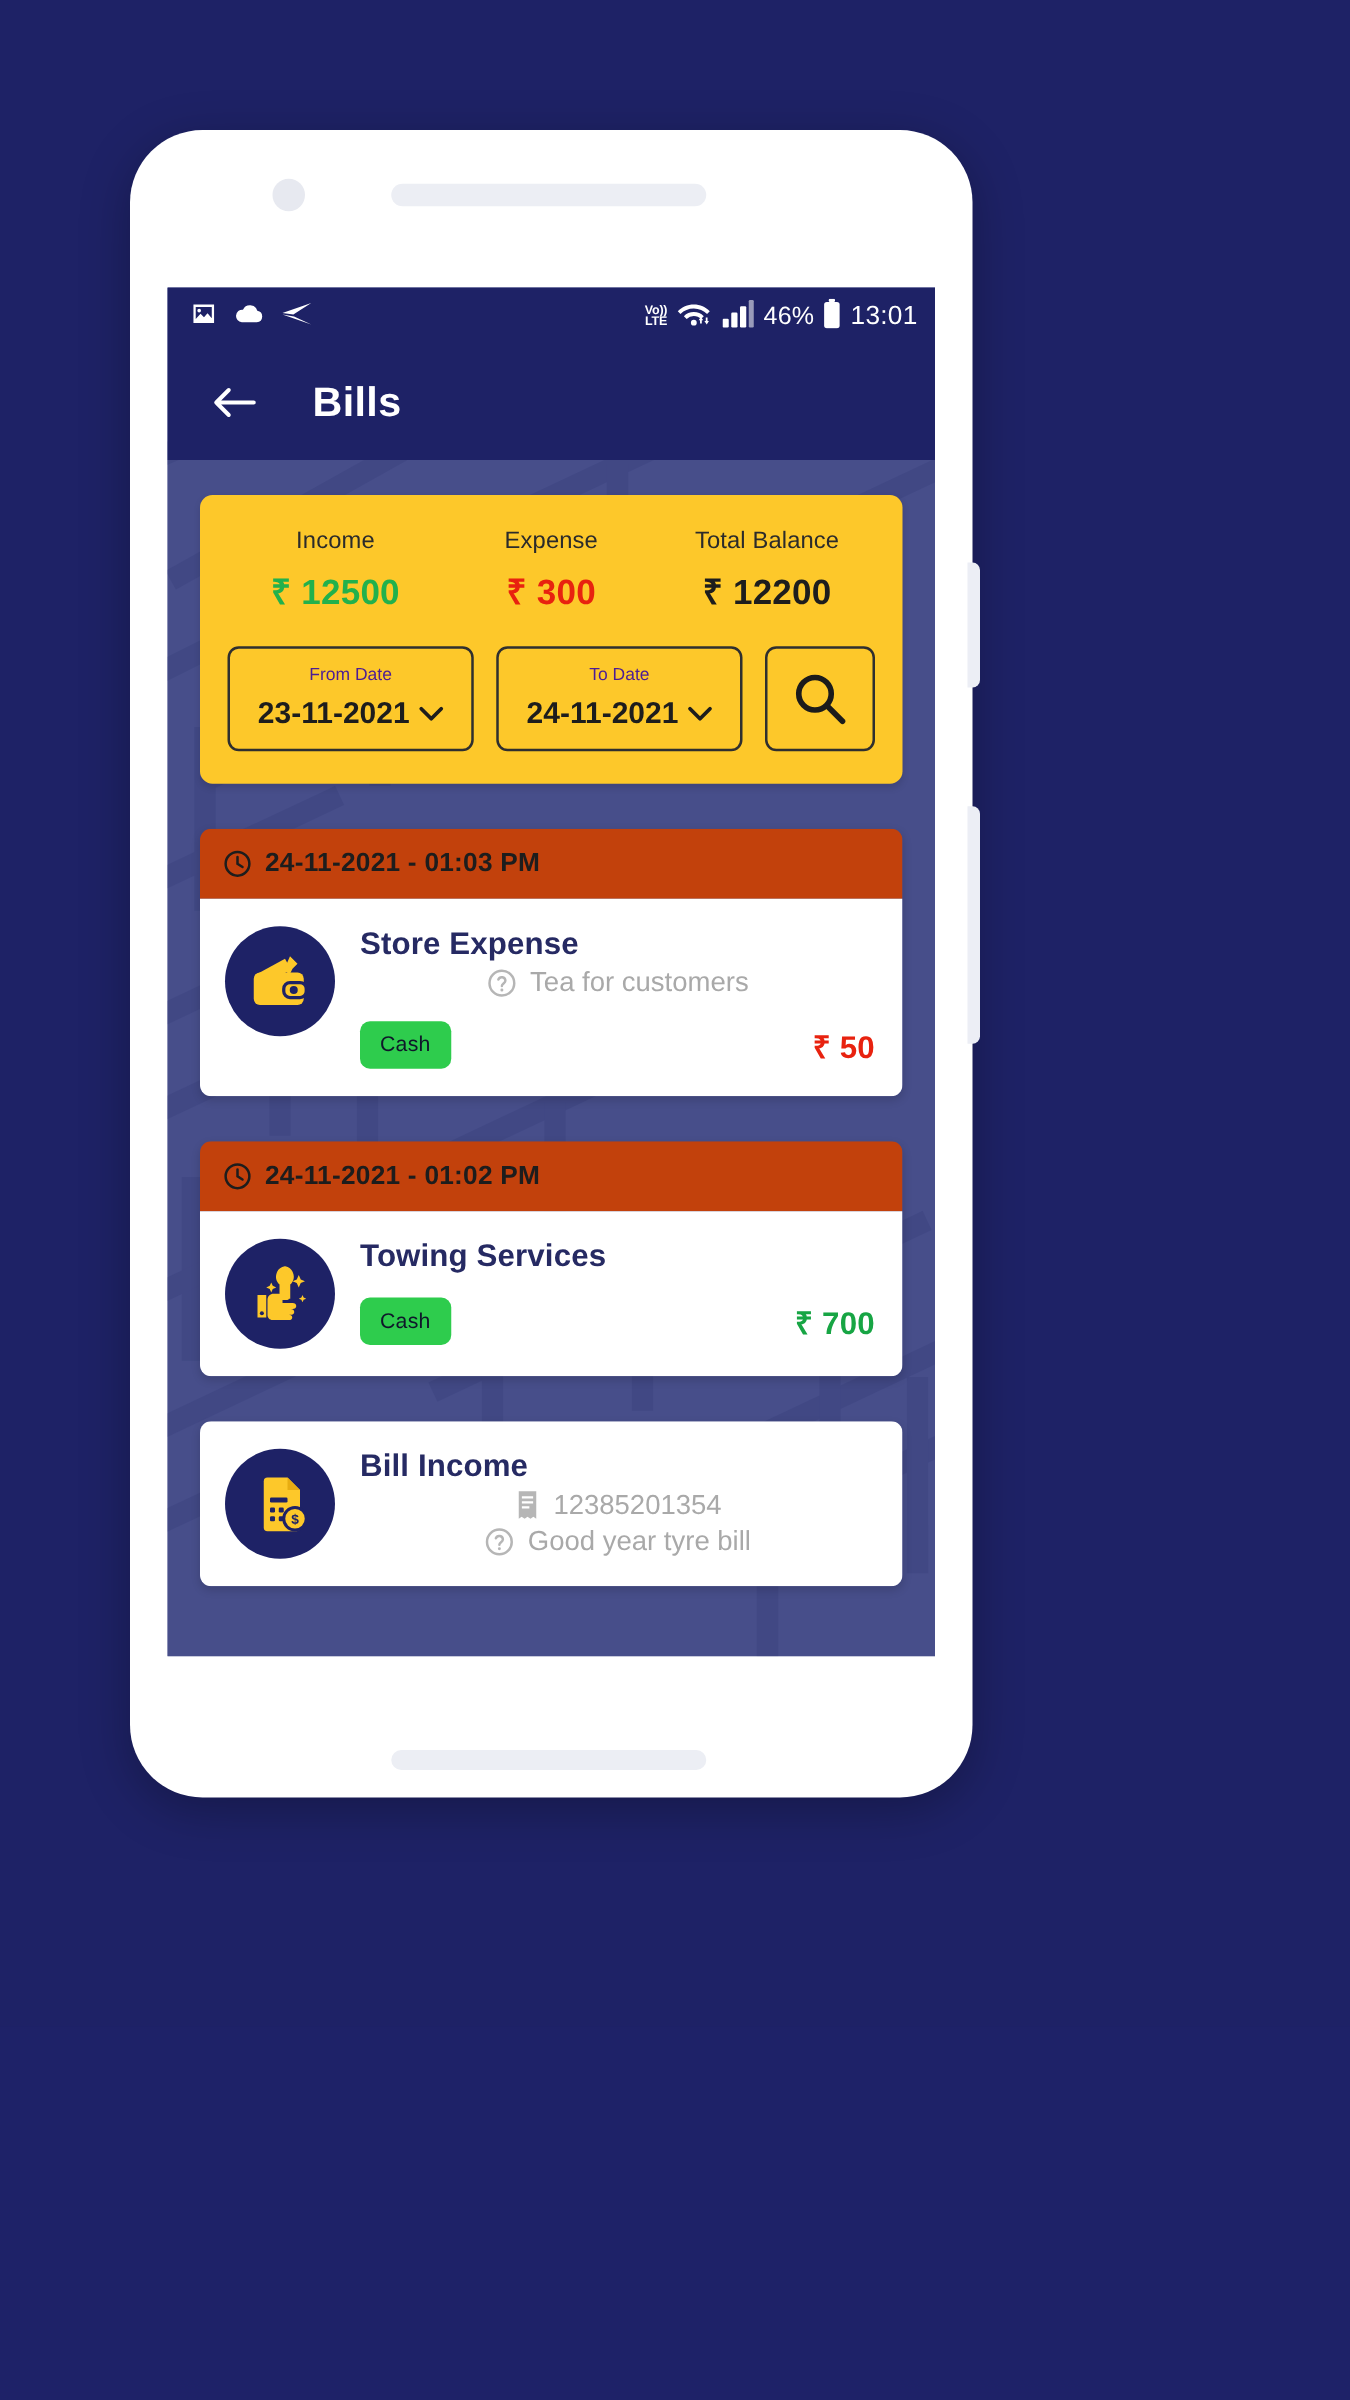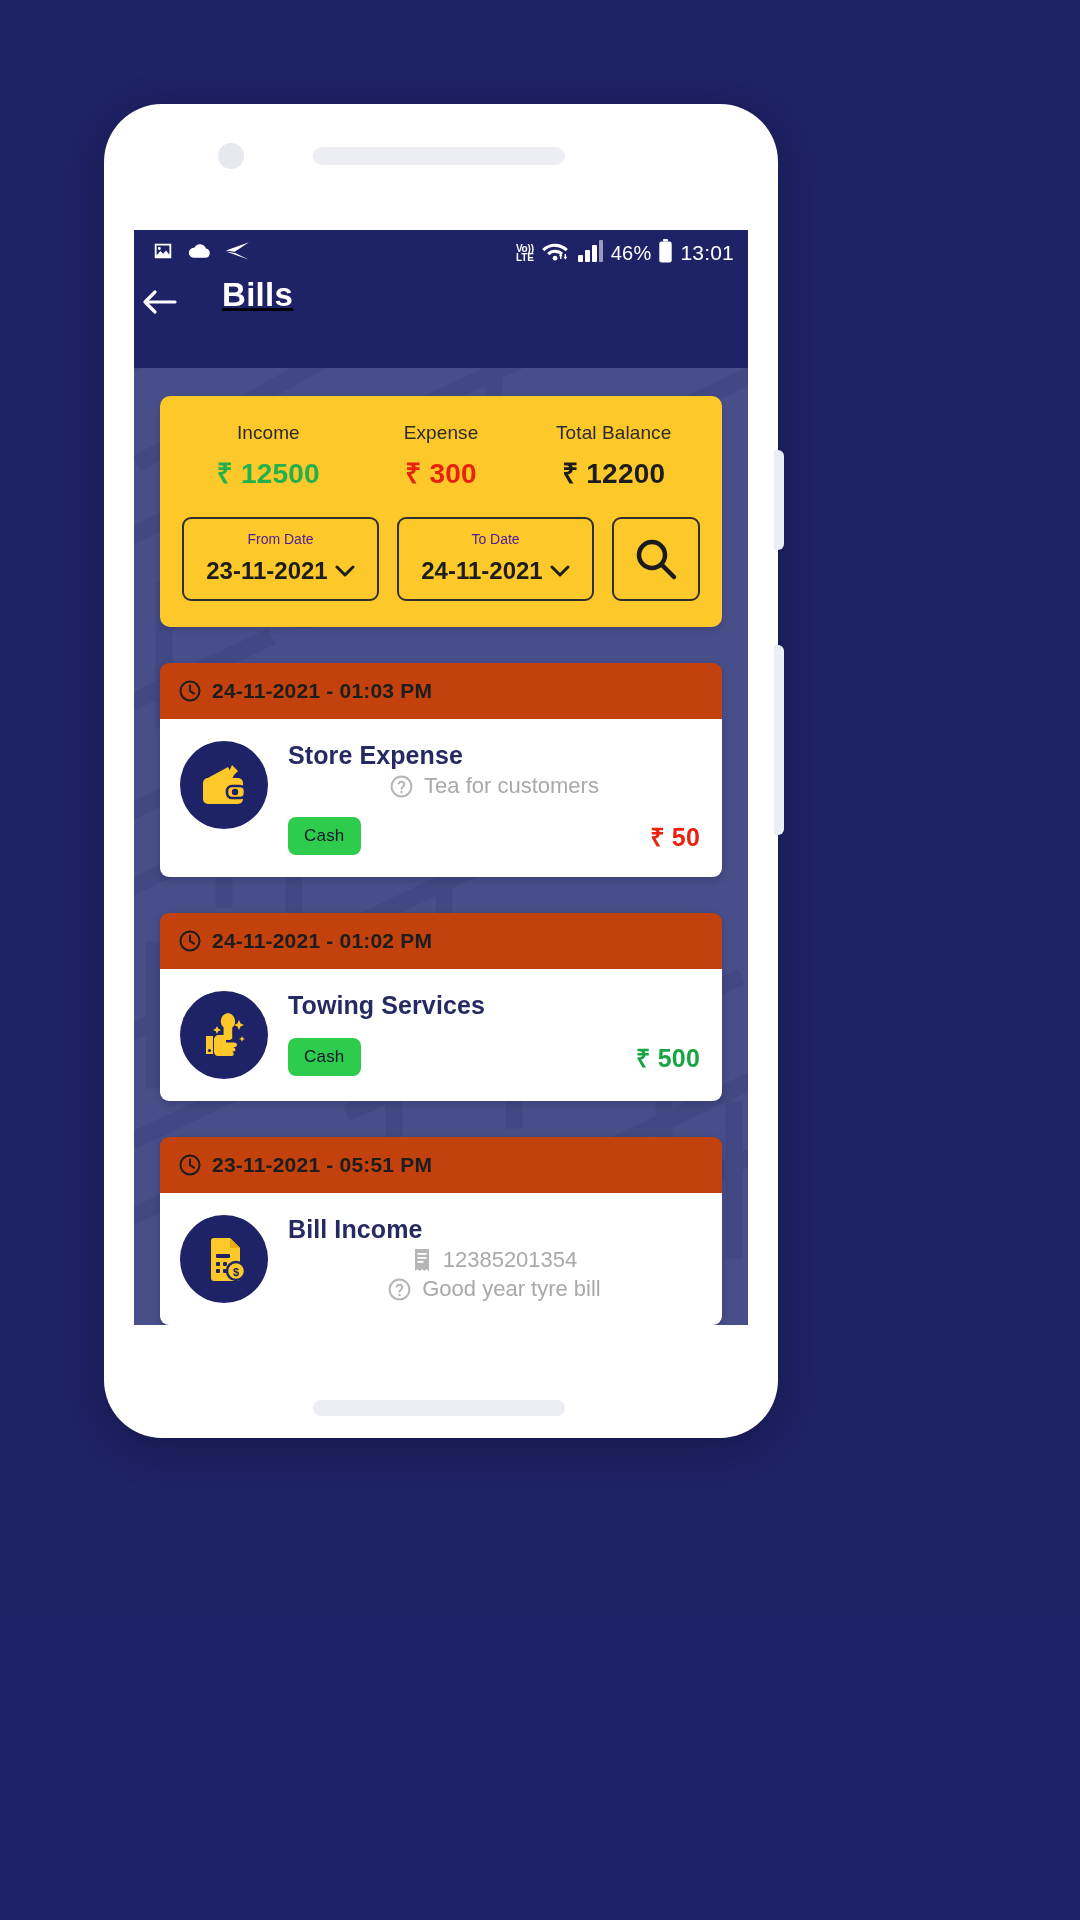--- a/index.html
+++ b/index.html
@@ -88,22 +88,22 @@
     text-align: center; letter-spacing: -.2px;
   }
   #battery-pct { font-size: 20px; font-weight: 500; letter-spacing: .2px; }
   #clock { font-size: 21px; font-weight: 500; letter-spacing: .2px; }
 
   
   #app-bar {
     position: relative;
     height: 92px;
     background: #1e2266;
-    display: flex; align-items: flex-start;
-    text-decoration: underline;
+    display: flex; align-items: center;
+    padding-left: 28px;
   }
   #back-button {
     width: 52px; height: 52px;
     display: flex; align-items: center; justify-content: center;
     cursor: pointer;
   }
   #page-title {
     margin-left: 36px;
     color: #ffffff;
     font-size: 33px;
@@ -426,34 +426,27 @@
                          c1.7 0 2.9 1 2.9 2.3s-1.2 2.3-2.9 2.3h-1.4c1.6 0 2.7.9 2.7 2.1s-1.1 2.1-2.7 2.1H20
                          c-2.3 0-4-1.7-4-4V30z"></path>
                 <path d="M41 10l1.6 3.6L46 15l-3.4 1.4L41 20l-1.6-3.6L36 15l3.4-1.4zM19 16l1.2 2.6L23 20l-2.8 1.2L19 24l-1.2-2.8L15 20l2.8-1.4zM44 26l.9 2 2.1.9-2.1.9-.9 2-.9-2-2.1-.9 2.1-.9z"></path>
               </g>
             </svg>
           </div>
           <div class="txn-main">
             <div class="txn-title">Towing Services</div>
             <div class="txn-footer">
               <span class="pay-badge pay-cash">Cash</span>
-              <span class="txn-amount amt-credit">₹ 500</span>
+              <span class="txn-amount amt-credit">₹ 700</span>
             </div>
           </div>
         </div>
       </div>
 
       <div class="txn-card">
-        <div class="txn-header">
-          <svg width="24" height="24" viewBox="0 0 24 24" fill="none" stroke="#1d1d1d" stroke-width="2">
-            <circle cx="12" cy="12" r="9.5"></circle>
-              <path d="M12 6.5V12l4 2.6" stroke-linecap="round"></path>
-          </svg>
-          <span class="txn-date">23-11-2021 - 05:51 PM</span>
-        </div>
         <div class="txn-body">
           <div class="txn-avatar">
             <svg width="52" height="50" viewBox="0 0 52 50">
               <path d="M16 4h16l10 10v30a3 3 0 01-3 3H16a3 3 0 01-3-3V7a3 3 0 013-3z" fill="#fdc82a"></path>
               <path d="M32 4v10h10" fill="#e8ad12"></path>
               <g fill="#1e2266">
                 <rect x="18" y="20" width="14" height="4" rx="1"></rect>
                 <rect x="18" y="28" width="4" height="4" rx="1"></rect>
                 <rect x="25" y="28" width="4" height="4" rx="1"></rect>
                 <rect x="18" y="35" width="4" height="4" rx="1"></rect>

